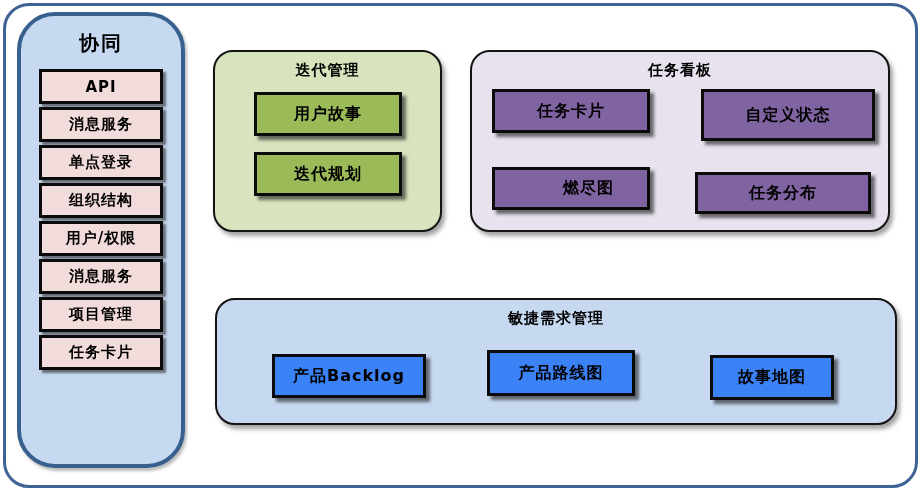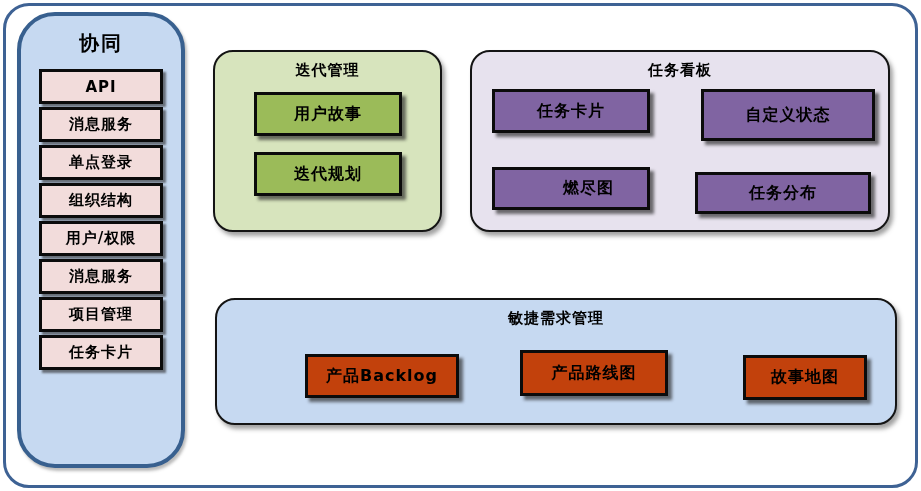--- a/index.html
+++ b/index.html
@@ -97,21 +97,21 @@
   .panel-iteration .item:nth-of-type(2) { top: 100px; }
   
   .panel-kanban { left: 470px; top: 50px; width: 420px; height: 182px; background: #E7E2EE; }
   .panel-kanban .item { background: #8064A2; }
   .panel-kanban .item:nth-of-type(1) { left: 20px;  top: 37px;  width: 158px; height: 44px; }
   .panel-kanban .item:nth-of-type(2) { left: 229px; top: 37px;  width: 174px; height: 52px; }
   .panel-kanban .item:nth-of-type(3) { left: 20px;  top: 115px; width: 158px; height: 43px; padding-left: 35px; }
   .panel-kanban .item:nth-of-type(4) { left: 223px; top: 120px; width: 176px; height: 42px; }
   
   .panel-agile { left: 215px; top: 298px; width: 682px; height: 127px; background: #C6D9F1; }
-  .panel-agile .item { background: #c2410c; margin-left: 33px; }
+  .panel-agile .item { background: #3b82f6; }
   .panel-agile .item:nth-of-type(1) { left: 55px;  top: 54px; width: 154px; height: 44px; }
   .panel-agile .item:nth-of-type(2) { left: 270px; top: 50px; width: 148px; height: 46px; }
   .panel-agile .item:nth-of-type(3) { left: 493px; top: 55px; width: 124px; height: 45px; }
 </style>
 </head>
 <body>
 
 <div class="canvas">
   <div class="frame"></div>
 

